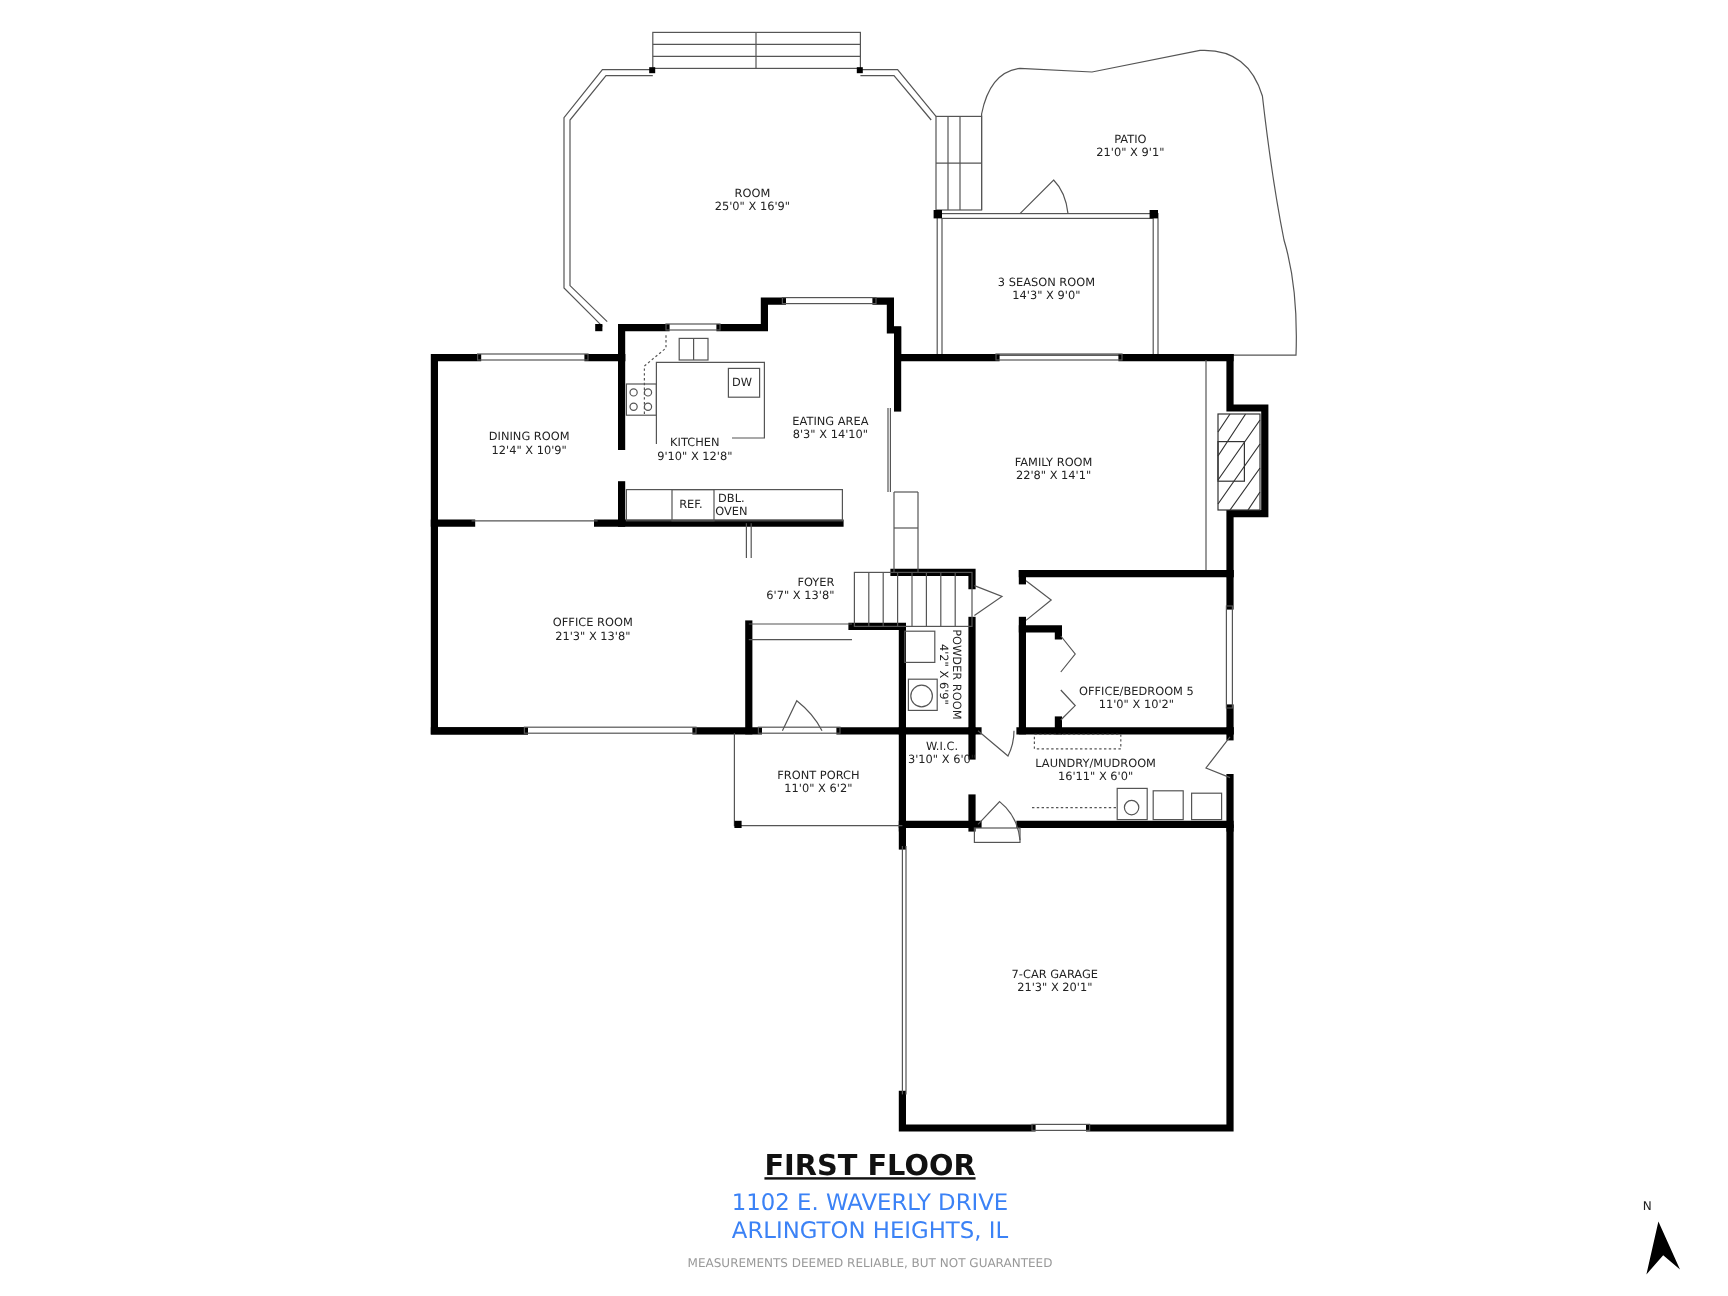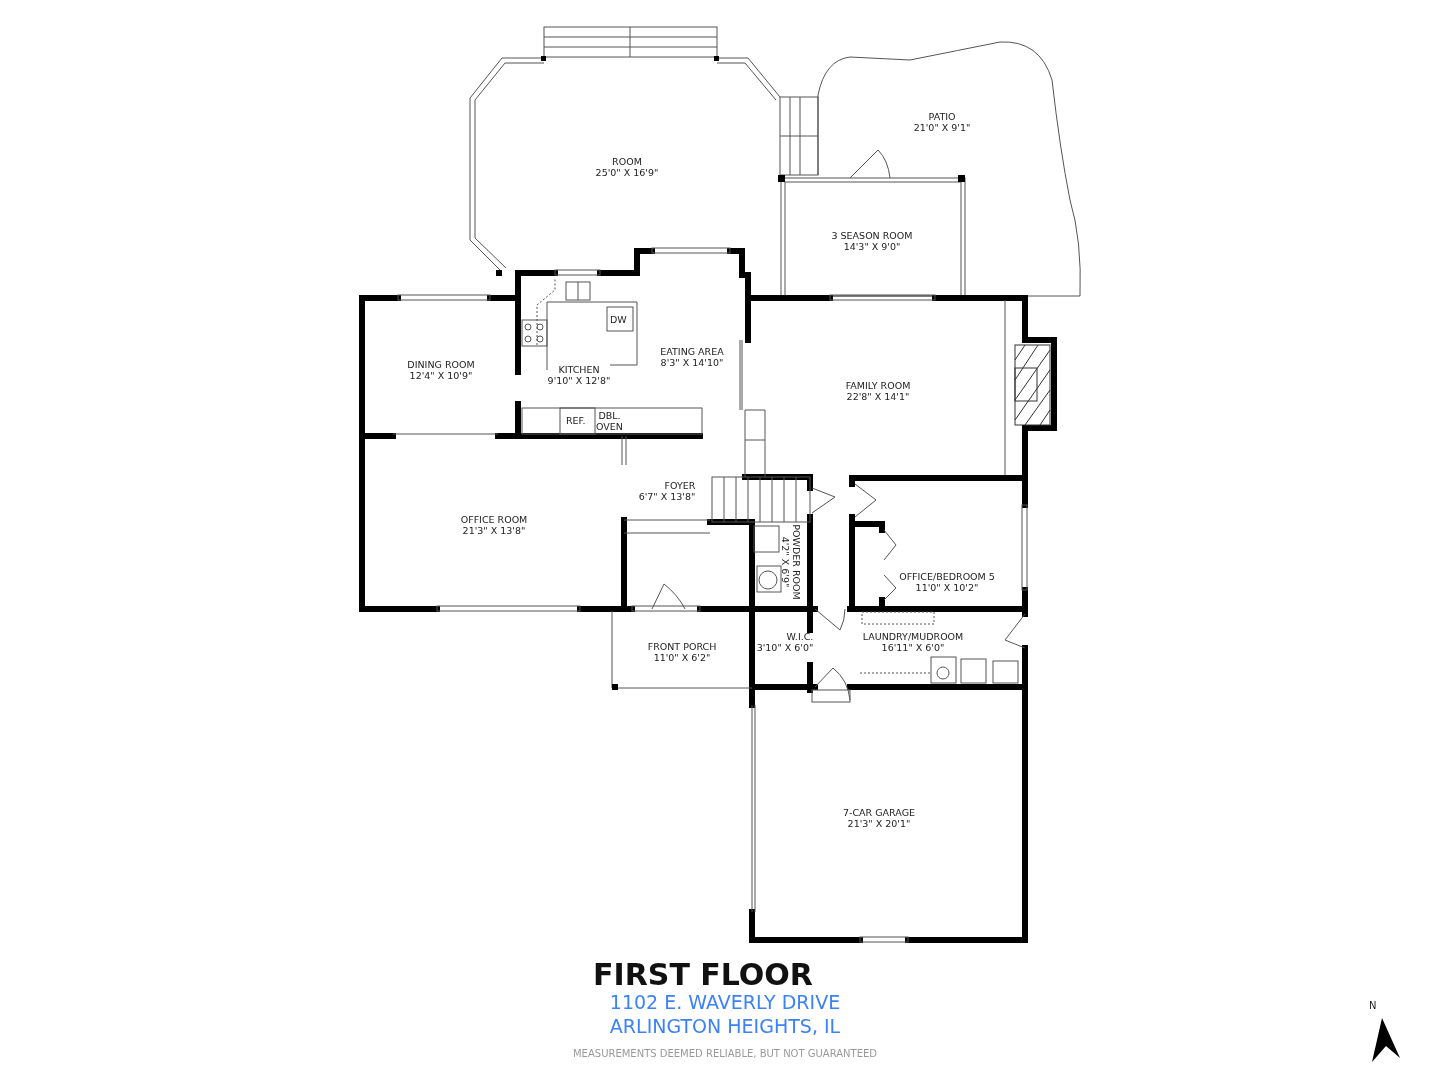--- a/index.html
+++ b/index.html
@@ -1,20 +1,20 @@
 <!DOCTYPE html>
 <html><head>
 <meta charset="utf-8">
 <style>
   html, body { margin:0; padding:0; background:#ffffff; }
   body { width:1440px; height:1080px; position:relative; overflow:hidden; font-family:"DejaVu Sans", sans-serif; }
   #plan { position:absolute; left:0; top:0; width:1440px; height:1080px; }
   .room-label { position:absolute; text-align:center; font-family:"DejaVu Sans", sans-serif; font-size:9.5px; line-height:11px; color:#222; transform:translateX(-50%); white-space:nowrap; }
   .fixture-label { position:absolute; font-family:"DejaVu Sans", sans-serif; font-size:9.5px; line-height:11px; color:#222; text-align:center; }
-  .title { position:absolute; left:703px; top:957px; transform:translateX(-50%); font-family:"DejaVu Sans", sans-serif; font-weight:bold; font-size:30px; color:#111; white-space:nowrap; }
+  .title { position:absolute; left:725px; top:957px; transform:translateX(-50%); font-family:"DejaVu Sans", sans-serif; font-weight:bold; font-size:24px; color:#111; white-space:nowrap;text-decoration:underline; }
   .addr { position:absolute; left:725px; transform:translateX(-50%); font-family:"DejaVu Sans", sans-serif; font-size:19px; color:#3b82f6; white-space:nowrap; }
   .disclaimer { position:absolute; left:725px; top:1048px; transform:translateX(-50%); font-family:"DejaVu Sans", sans-serif; font-size:10px; color:#999; white-space:nowrap; }
   .north { position:absolute; left:1366px; top:1000px; width:36px; height:64px; }
   .north-label { position:absolute; left:1369px; top:1000px; font-size:10px; color:#222; font-family:"DejaVu Sans", sans-serif; }
 </style>
 </head>
 <body>
 
 <svg id="plan" viewBox="0 0 1440 1080" xmlns="http://www.w3.org/2000/svg">
 
@@ -231,21 +231,21 @@
   <div>4'2" X 6'9"</div>
 </div>
 <div class="room-label" style="left:947px;top:531px;margin-top:40px;">
   <div>OFFICE/BEDROOM 5</div>
   <div>11'0" X 10'2"</div>
 </div>
 <div class="room-label" style="left:682px;top:641px;">
   <div>FRONT PORCH</div>
   <div>11'0" X 6'2"</div>
 </div>
-<div class="room-label" style="left:785px;top:631px;text-align:right;">
+<div class="room-label" style="left:785px;top:617px;">
   <div>W.I.C.</div>
   <div>3'10" X 6'0"</div>
 </div>
 <div class="room-label" style="left:913px;top:631px;">
   <div>LAUNDRY/MUDROOM</div>
   <div>16'11" X 6'0"</div>
 </div>
 <div class="room-label" style="left:879px;top:807px;">
   <div>7-CAR GARAGE</div>
   <div>21'3" X 20'1"</div>

